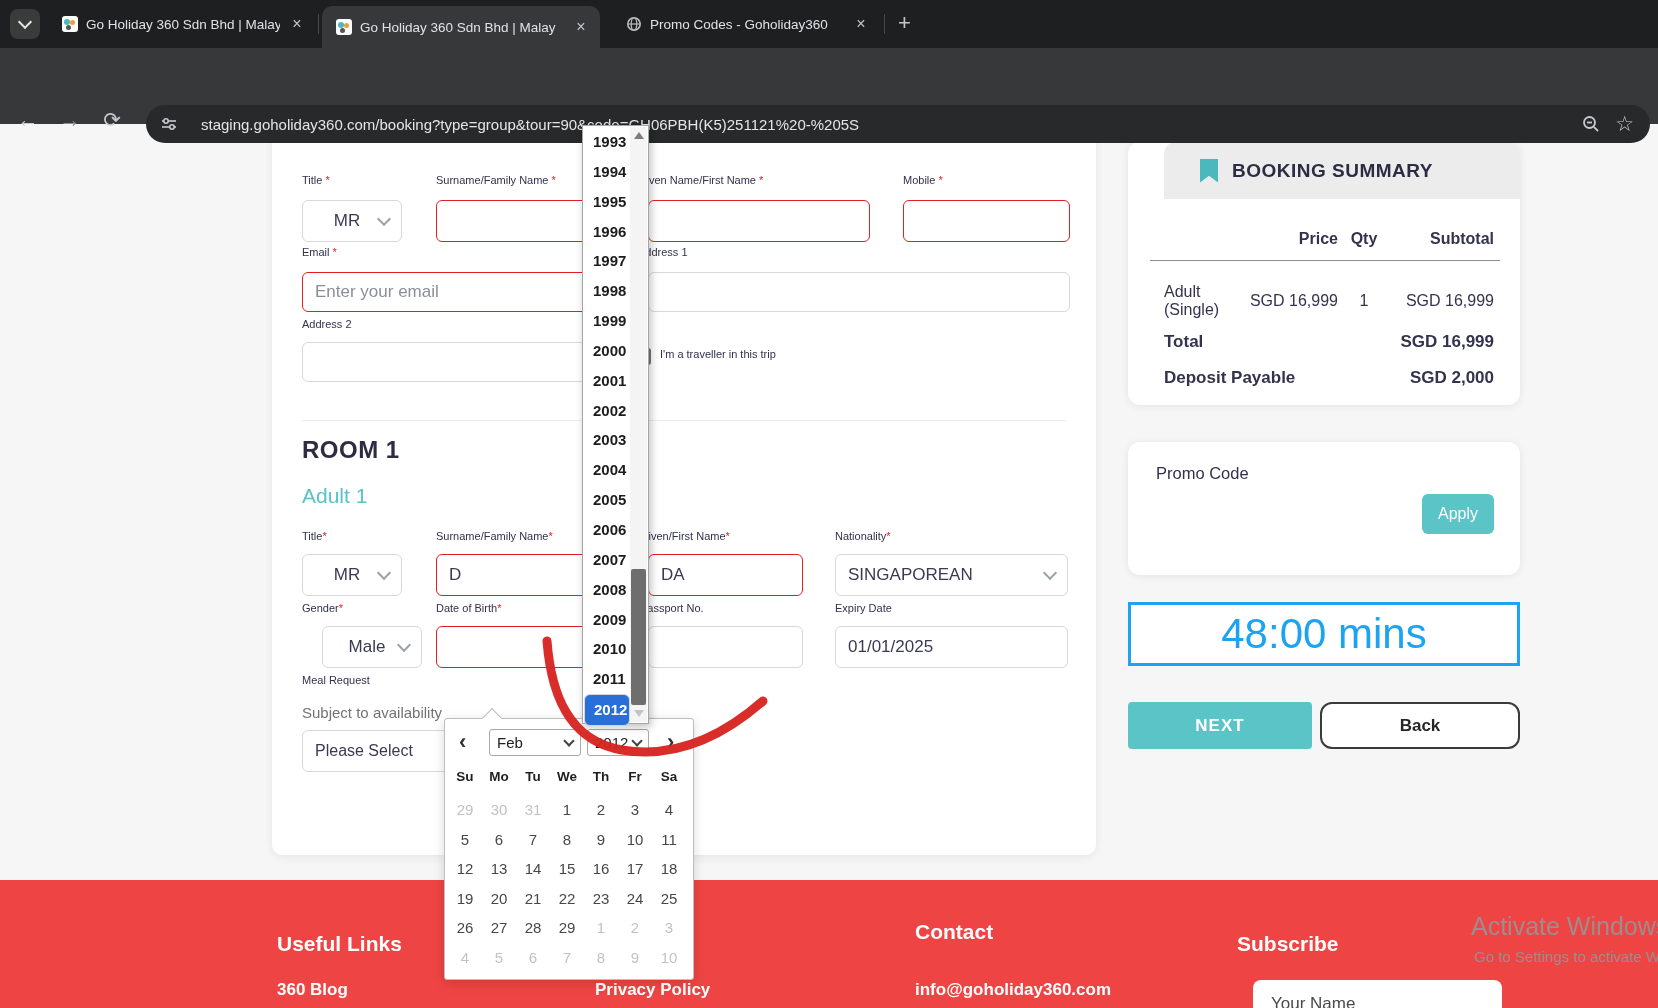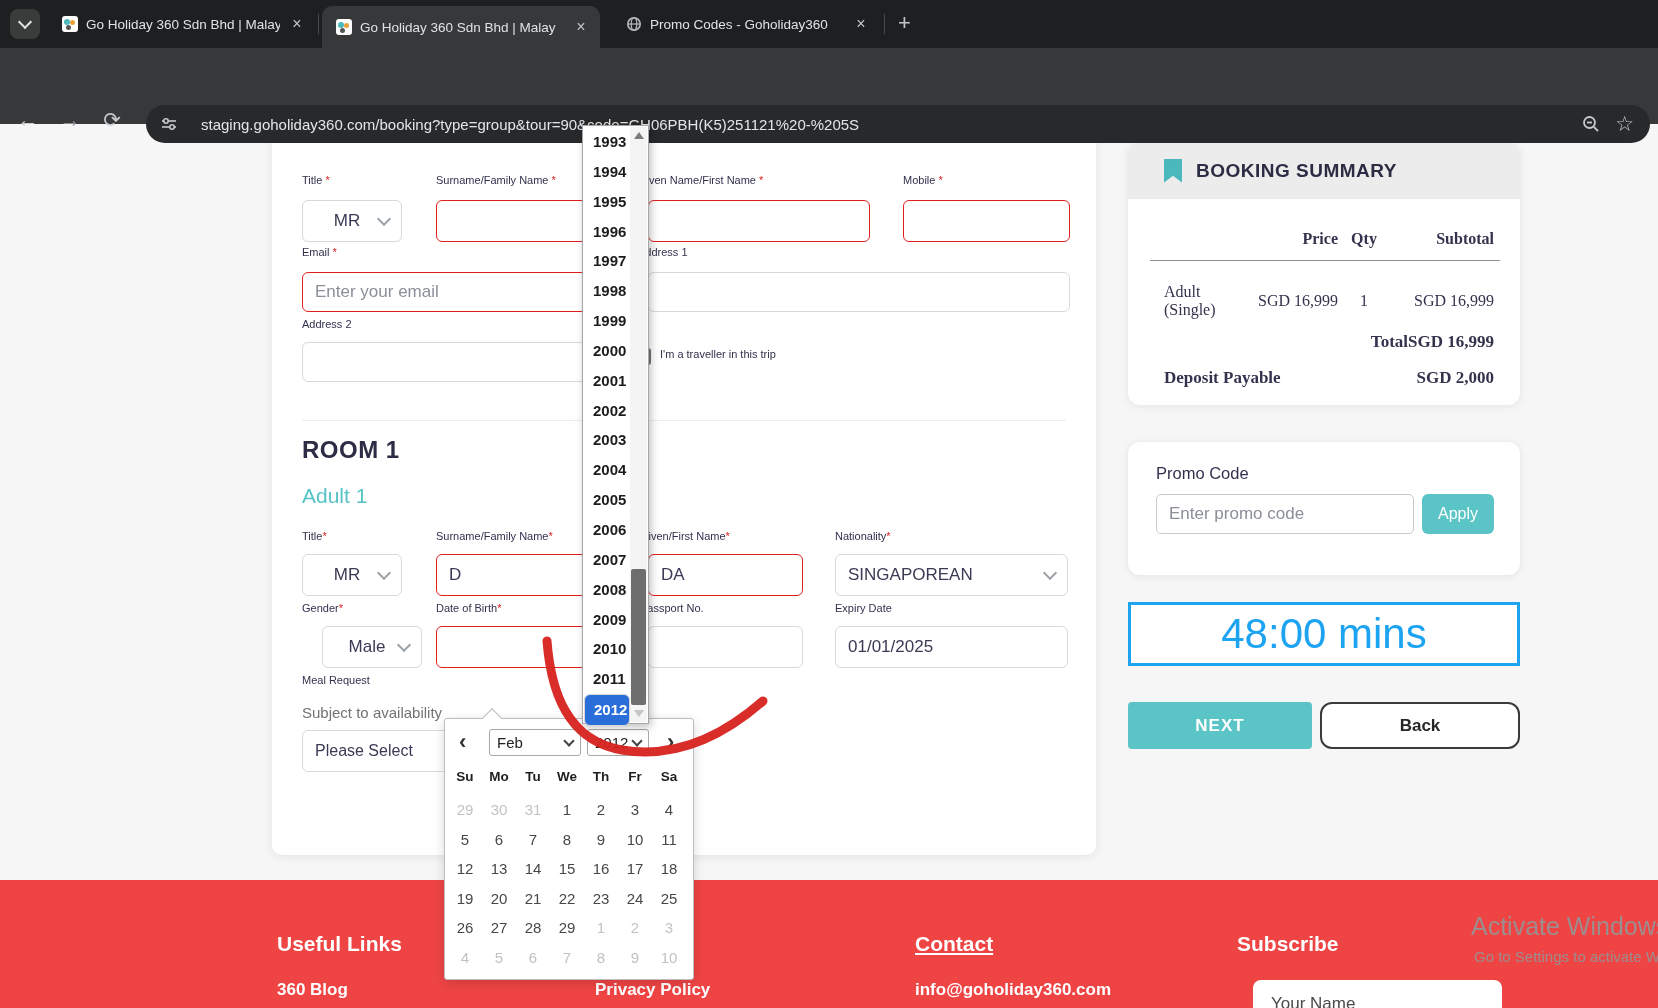--- a/index.html
+++ b/index.html
@@ -53,21 +53,21 @@
   .yd-scroll{position:absolute;top:1px;right:1px;bottom:1px;width:17px;background:#f4f4f4;}
   .yd-btn{position:absolute;left:0;width:17px;height:17px;display:flex;align-items:center;justify-content:center;}
   .tri-up{width:0;height:0;border-left:5px solid transparent;border-right:5px solid transparent;border-bottom:7px solid #7c7c7c;}
   .tri-down{width:0;height:0;border-left:5px solid transparent;border-right:5px solid transparent;border-top:7px solid #c4c4c4;}
   .yd-thumb{position:absolute;left:1px;right:1px;top:442px;height:136px;background:#6e6e6e;border-radius:2px;}
   
   .scard{background:#fff;border-radius:12px;box-shadow:0 1px 8px rgba(0,0,0,.08);z-index:1;}
   .shead{height:57px;background:#ececec;border-radius:12px 12px 0 0;display:flex;align-items:center;}
   .bookmark{width:18px;height:24px;background:#4bb8bd;clip-path:polygon(0 0,100% 0,100% 100%,50% 72%,0 100%);margin:0 14px 0 36px;flex:none;}
   .stitle{font-size:19px;font-weight:bold;color:#2c2c44;letter-spacing:.5px;}
-  .srow{display:flex;align-items:center;font-size:16px;color:#33334d;font-family:Liberation Serif, serif;}
+  .srow{display:flex;align-items:center;font-size:16px;color:#33334d;}
   .scol-p{width:100px;text-align:right;}
   .scol-q{width:52px;text-align:center;}
   .scol-s{width:104px;text-align:right;}
   .bold{font-weight:bold;}
   .applybtn{background:#5bc4c6;color:#fff;border:none;border-radius:6px;font-size:16px;font-family:inherit;}
   .timerbox{left:1128px;top:602px;width:392px;height:64px;background:#fff;border:3px solid #1ca3f1;display:flex;align-items:center;justify-content:center;font-size:42px;color:#1ca3f1;z-index:1;}
   .nextbtn{left:1128px;top:702px;width:184px;height:47px;background:#5bc4c6;border:none;border-radius:4px;color:#fff;font-weight:bold;font-size:17px;letter-spacing:1px;font-family:inherit;z-index:1;}
   .backbtn{left:1320px;top:702px;width:200px;height:47px;background:#fff;border:2px solid #3a3a3a;border-radius:12px;color:#262626;font-weight:600;font-size:17px;font-family:inherit;z-index:1;}
   
   .footer{left:0;top:880px;width:1658px;height:128px;background:#ef4444;z-index:2;}
@@ -143,66 +143,65 @@
     <input class="abs inp" style="left: 563px; top: 522px; width: 233px; height: 42px;" value="01/01/2025">
 
     <div class="abs lbl" style="left:30px;top:570px;">Meal Request</div>
     <div class="abs note" style="left:30px;top:600px;">Subject to availability</div>
     <div class="abs sel" style="left:30px;top:626px;width:175px;height:42px;font-size:16px;">
       <span>Please Select</span>
       <span class="chev"></span>
     </div>
   </div>
 
-  <div class="abs scard" style="left:1128px;top:142px;width:392px;height:263px;">
+  <div class="abs scard" style="left:1128px;top:142px;width:392px;height:263px;padding-left:36px;">
     <div class="shead">
       <span class="bookmark"></span>
       <span class="stitle">BOOKING SUMMARY</span>
     </div>
     <div class="abs srow bold" style="left:36px;top:88px;right:26px;">
       <span style="flex:1;"></span>
       <span class="scol-p">Price</span>
       <span class="scol-q">Qty</span>
       <span class="scol-s">Subtotal</span>
     </div>
     <div class="abs" style="left:22px;top:118px;width:350px;height:1px;background:#8f8f8f;"></div>
     <div class="abs srow" style="left:36px;top:141px;right:26px;">
       <span style="flex:1;">Adult (Single)</span>
       <span class="scol-p">SGD 16,999</span>
       <span class="scol-q">1</span>
       <span class="scol-s">SGD 16,999</span>
     </div>
     <div class="abs srow bold" style="left:36px;top:190px;right:26px;font-size:17px;">
-      <span style="flex:1;text-align:right;">Total</span>
+      <span style="flex:1;">Total</span>
       <span>SGD 16,999</span>
     </div>
     <div class="abs srow bold" style="left:36px;top:226px;right:26px;font-size:17px;">
       <span style="flex:1;">Deposit Payable</span>
       <span>SGD 2,000</span>
     </div>
   </div>
 
   <div class="abs scard" style="left:1128px;top:442px;width:392px;height:133px;">
     <div class="abs lbl" style="left:28px;top:22px;font-size:16.5px;">Promo Code</div>
-    <input class="abs inp" style="left: 28px; top: 52px; width: 258px; height: 40px; border-color: rgb(201, 201, 201); border-radius: 5px;" placeholder="Enter promo code">
     <button class="abs applybtn" style="left:294px;top:52px;width:72px;height:40px;">Apply</button>
   </div>
 
   <div class="abs timerbox">
     <span>48:00 mins</span>
   </div>
 
   <button class="abs nextbtn">NEXT</button>
   <button class="abs backbtn">Back</button>
 
   <div class="abs footer">
     <div class="abs fhead" style="left:277px;top:52px;">Useful Links</div>
     <div class="abs flink" style="left:277px;top:100px;">360 Blog</div>
     <div class="abs flink" style="left:595px;top:100px;">Privacy Policy</div>
-    <div class="abs fhead" style="left:915px;top:52px;text-decoration:underline;">Contact</div>
+    <div class="abs fhead" style="left:915px;top:40px;">Contact</div>
     <div class="abs flink" style="left:915px;top:100px;">info@goholiday360.com</div>
     <div class="abs fhead" style="left:1237px;top:52px;">Subscribe</div>
     <div class="abs subscribe-box" style="left:1253px;top:100px;width:249px;height:60px;padding:14px 0 0 18px;">
       <span>Your Name</span>
     </div>
   </div>
   <div class="abs watermark" style="left:1471px;top:912px;font-size:25px;">Activate Windows</div>
   <div class="abs watermark" style="left:1474px;top:948px;font-size:15px;">Go to Settings to activate Windows.</div>
 
   <div class="abs calpop">

